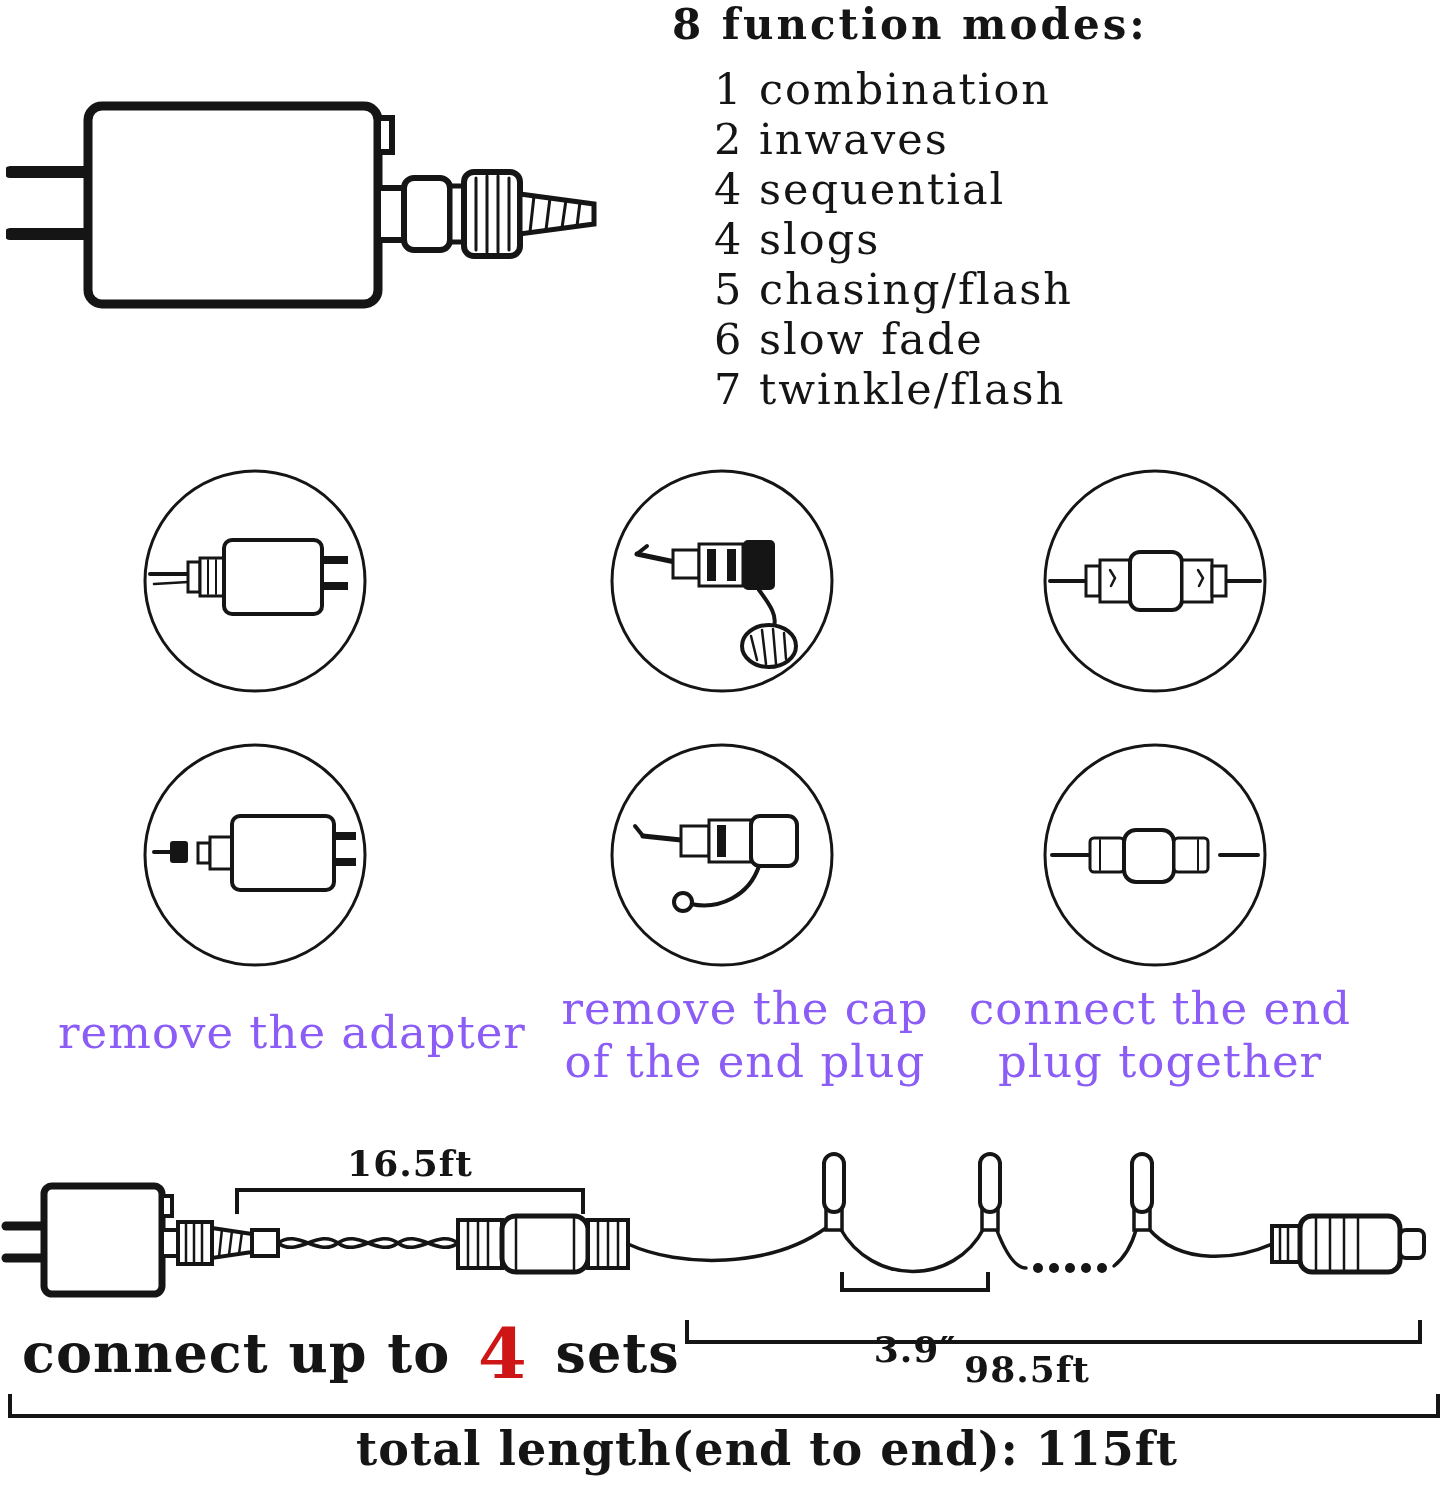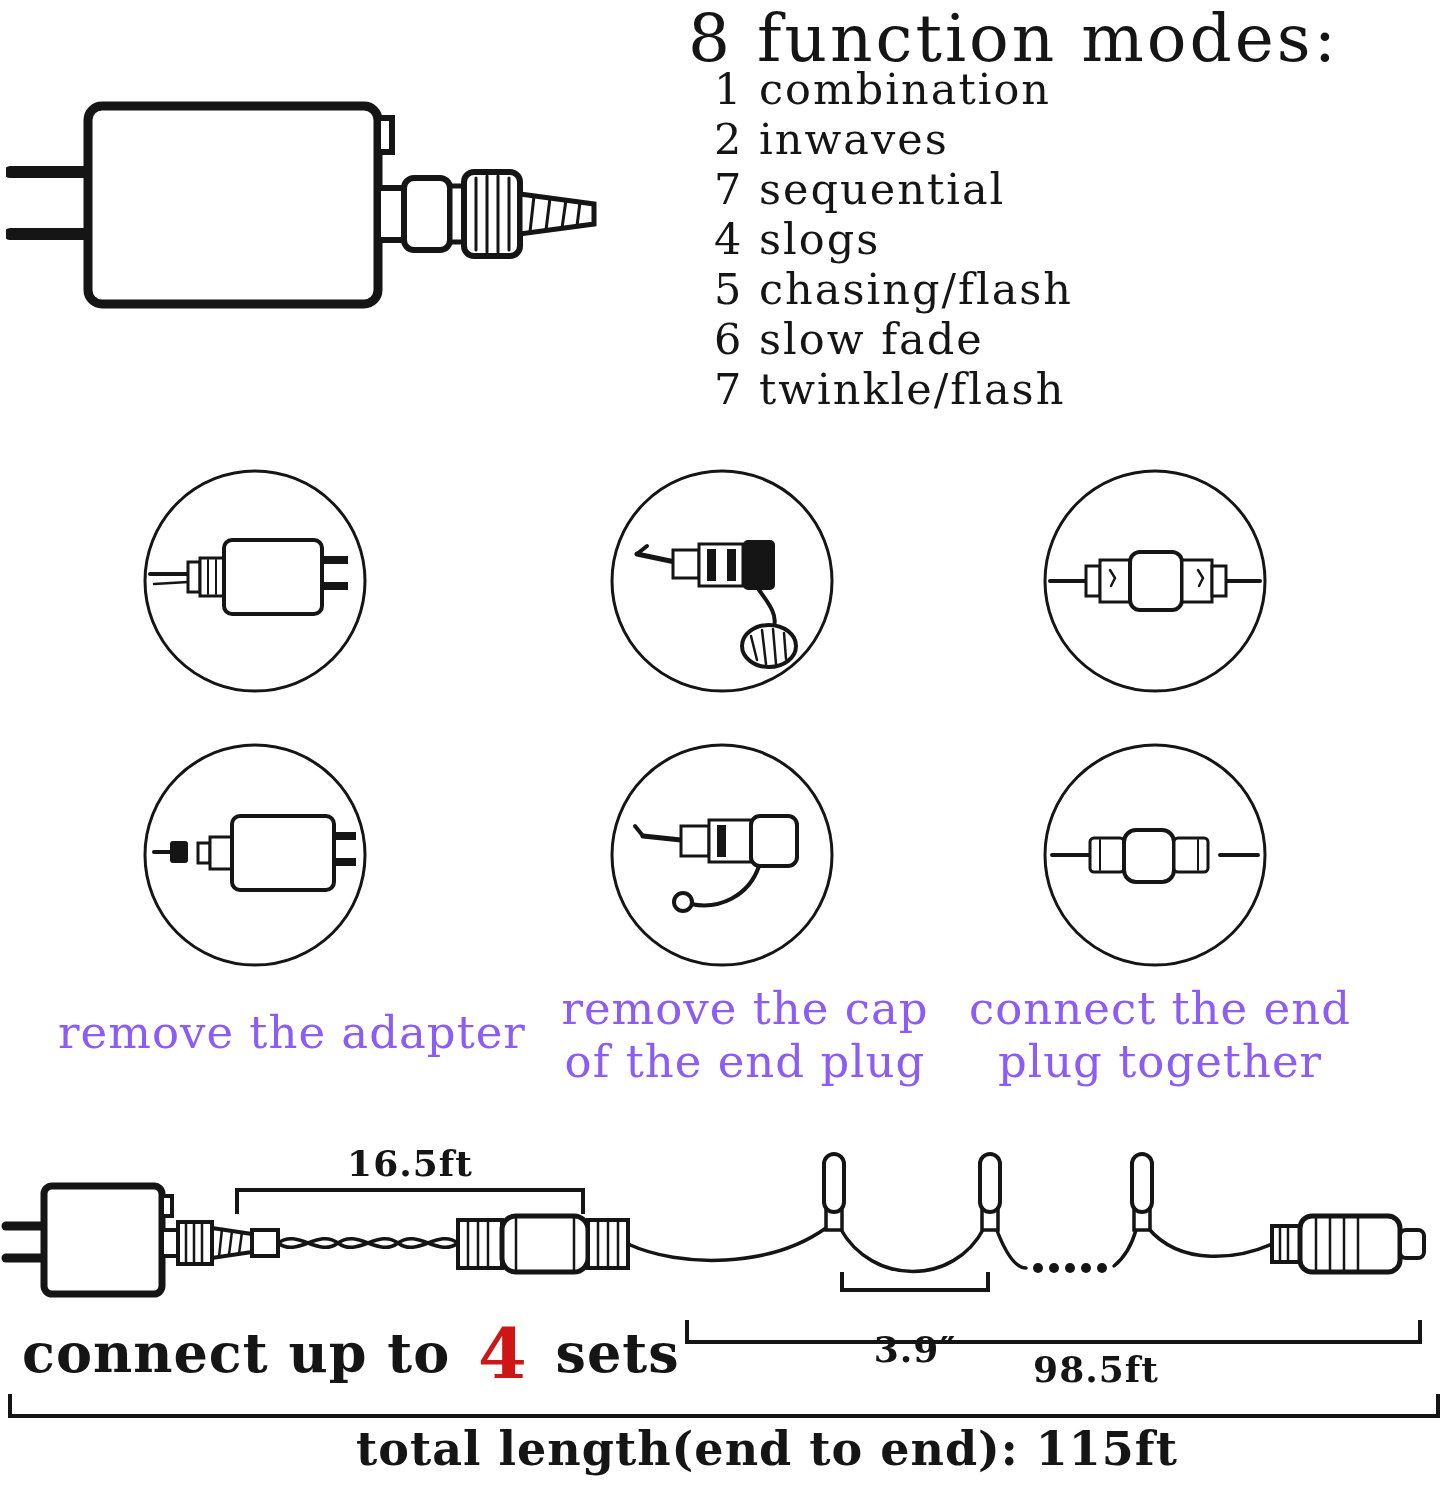--- a/index.html
+++ b/index.html
@@ -2,21 +2,21 @@
 <html><head>
 <meta charset="utf-8">
 <style>
   * { margin: 0; padding: 0; box-sizing: border-box; }
   html, body { background: #ffffff; }
   body { font-family: "DejaVu Serif", serif; color: #151515; }
   .canvas { position: relative; width: 1448px; height: 1500px; background: #fff; overflow: hidden; }
   .abs { position: absolute; }
   svg { display: block; }
 
-  .heading { font-weight: normal; font-size: 66px; letter-spacing: 3px; white-space: nowrap; margin-left: 16px; }
+  .heading { font-weight: bold; font-size: 42px; letter-spacing: 3px; white-space: nowrap; }
   .mode-item { font-size: 43px; line-height: 50px; letter-spacing: 2px; white-space: nowrap; margin-left: 32px; }
   .caption { font-size: 45px; line-height: 53px; text-align: center; color: #8b5cf6; letter-spacing: 1px; }
 
   .dim-label { font-weight: bold; font-size: 36px; text-align: center; letter-spacing: 1px; }
   .bracket-down { border-top: 4px solid #151515; border-left: 4px solid #151515; border-right: 4px solid #151515; }
   .bracket-up { border-bottom: 4px solid #151515; border-left: 4px solid #151515; border-right: 4px solid #151515; }
 
   .connect-note { font-weight: bold; font-size: 54px; letter-spacing: 1px; white-space: nowrap; }
   .connect-note .big-red { font-size: 70px; font-weight: bold; margin: 0 8px; vertical-align: -6px; }
   .total-label { font-weight: bold; font-size: 46px; text-align: center; letter-spacing: 1px; }
@@ -46,21 +46,21 @@
       <line x1="560" y1="108" x2="556" y2="136" stroke-width="3"></line>
       <line x1="574" y1="110" x2="571" y2="134" stroke-width="3"></line>
     </g>
   </svg>
 
   <div class="abs heading" style="left:672px; top:0px;">8 function modes:</div>
 
   <div class="abs" style="left:682px; top:64px;">
     <div class="mode-item">1 combination</div>
     <div class="mode-item">2 inwaves</div>
-    <div class="mode-item">7 sequential</div>
+    <div class="mode-item">4 sequential</div>
     <div class="mode-item">4 slogs</div>
     <div class="mode-item">5 chasing/flash</div>
     <div class="mode-item">6 slow fade</div>
     <div class="mode-item">7 twinkle/flash</div>
   </div>
 
   <svg class="abs" style="left:140px; top:466px;" width="230" height="230" viewBox="0 0 230 230">
     <g stroke="#151515" fill="none" stroke-linecap="round">
       <circle cx="115" cy="115" r="110" stroke-width="3" fill="#fff"></circle>
       <line x1="10" y1="108" x2="48" y2="108" stroke-width="4"></line>
@@ -232,18 +232,18 @@
   <div class="abs bracket-up" style="left:840px; top:1272px; width:150px; height:20px;"></div>
   <div class="abs dim-label" style="left:840px; top:1294px; width:150px;margin-top:34px;">3.9″</div>
 
   <div class="abs connect-note" style="left:22px; top:1312px;">
     <span>connect up to</span>
     <span class="big-red" style="color: rgb(207, 22, 22);">4</span>
     <span>sets</span>
   </div>
 
   <div class="abs bracket-up" style="left:685px; top:1320px; width:737px; height:24px;"></div>
-  <div class="abs dim-label" style="left:946px; top:1348px; width:300px;">98.5ft</div>
+  <div class="abs dim-label" style="left:877px; top:1348px; width:300px;">98.5ft</div>
 
   <div class="abs bracket-up" style="left:8px; top:1394px; width:1432px; height:24px;"></div>
   <div class="abs total-label" style="left:0px; top:1422px; width:1448px;margin-left:43px;">total length(end to end): 115ft</div>
 
 </div>
 
 </body></html>

